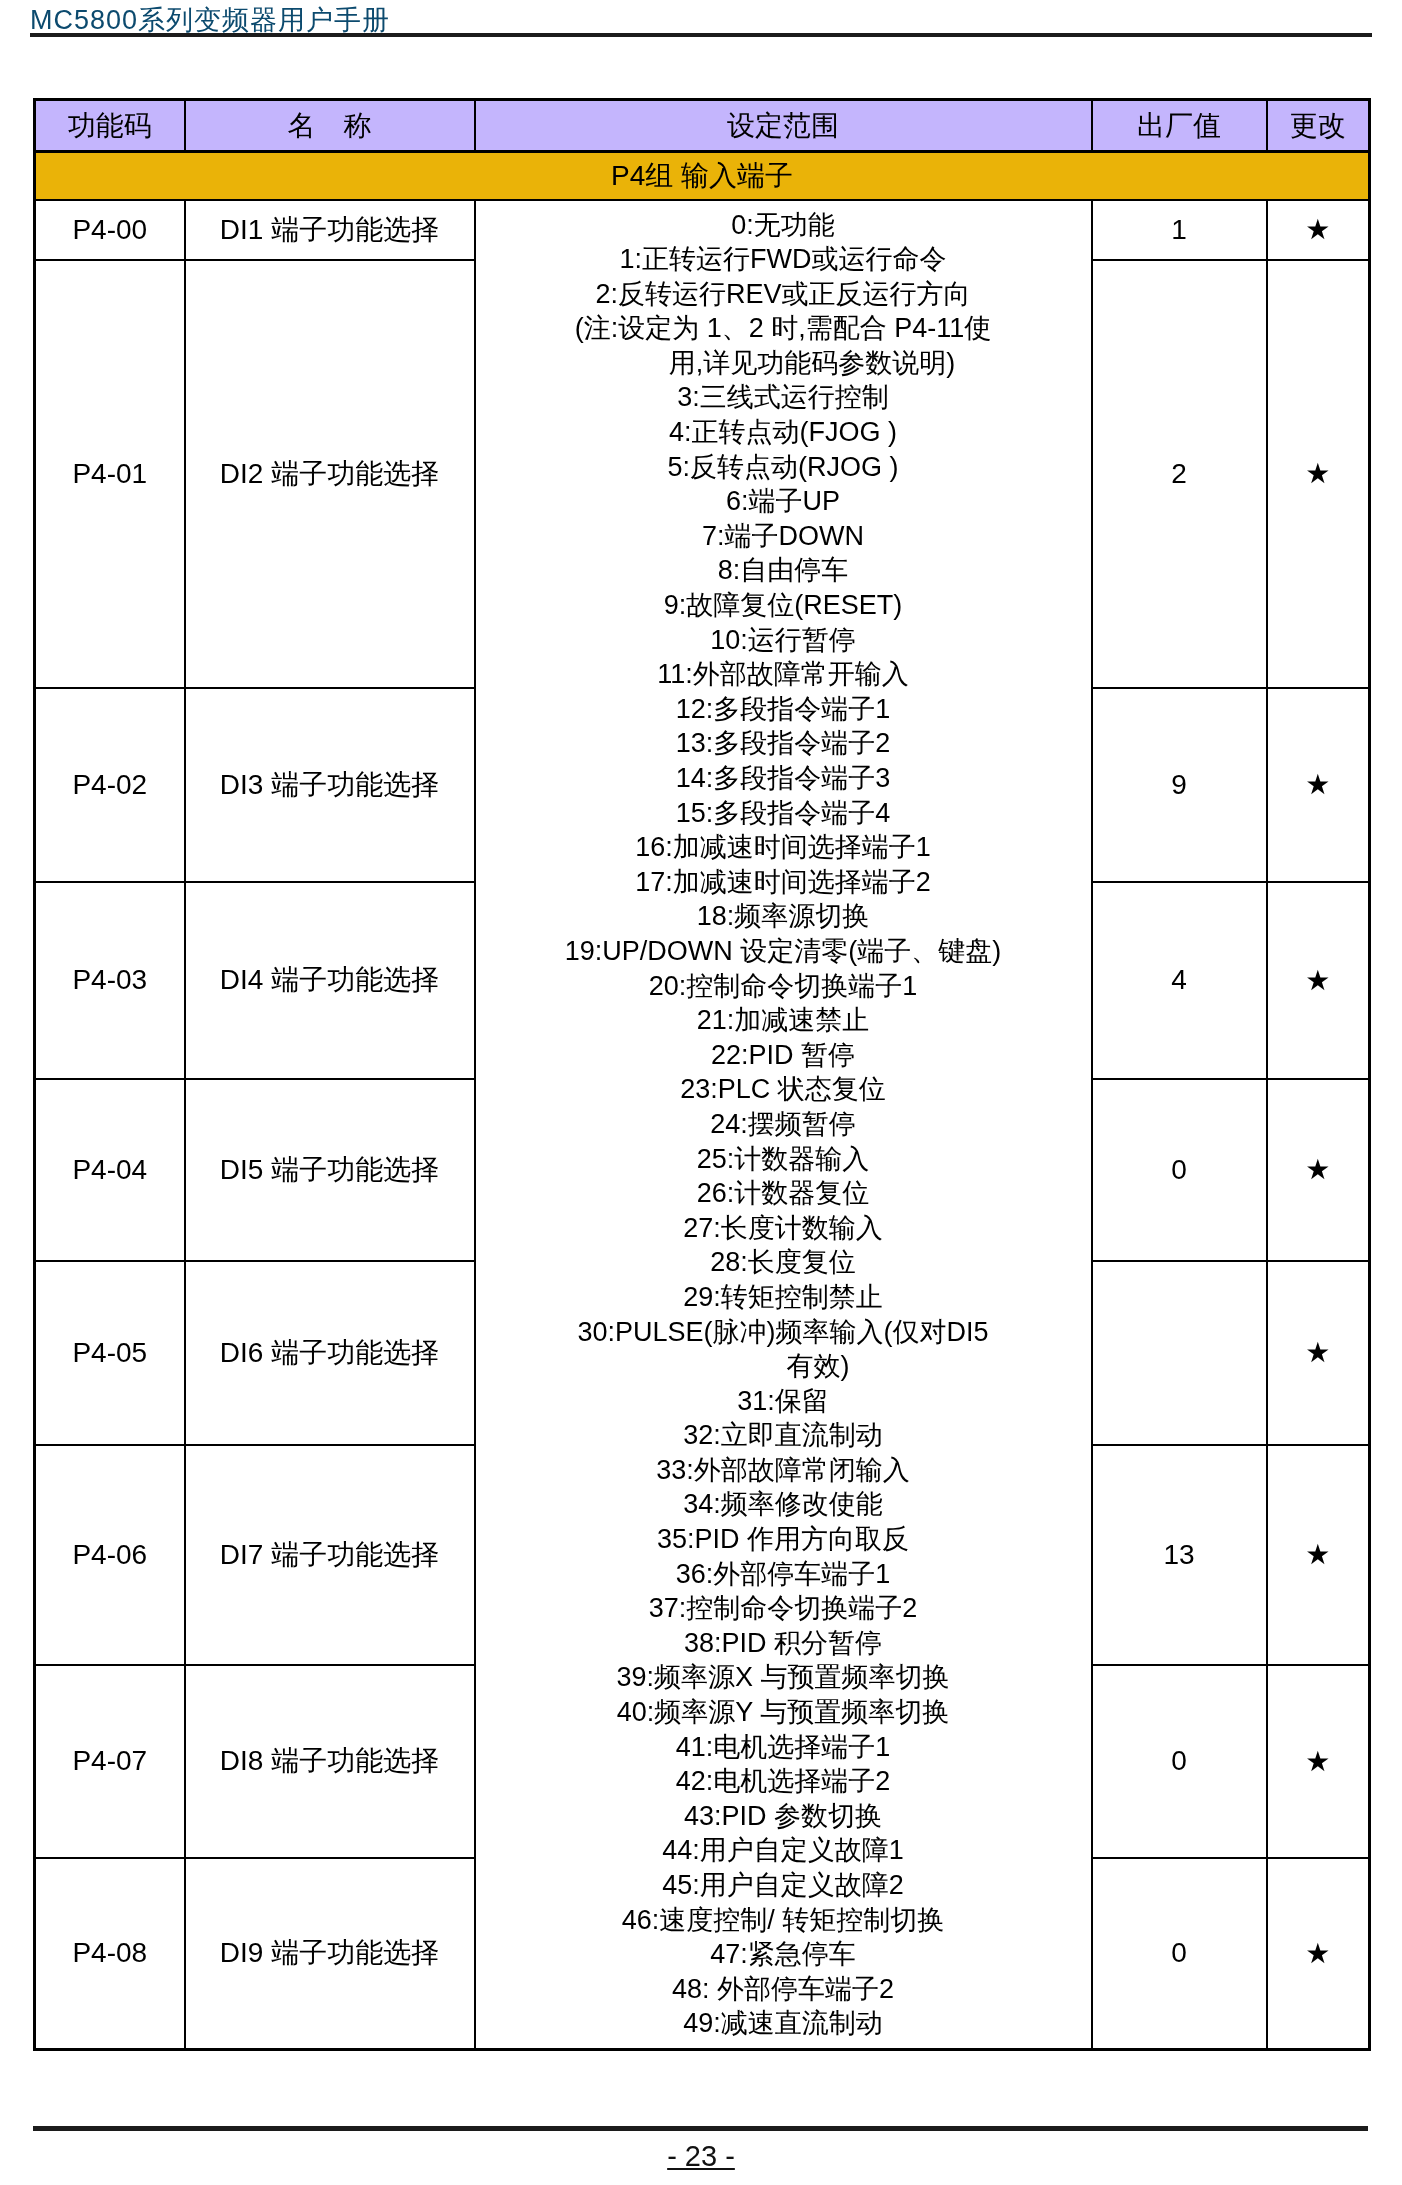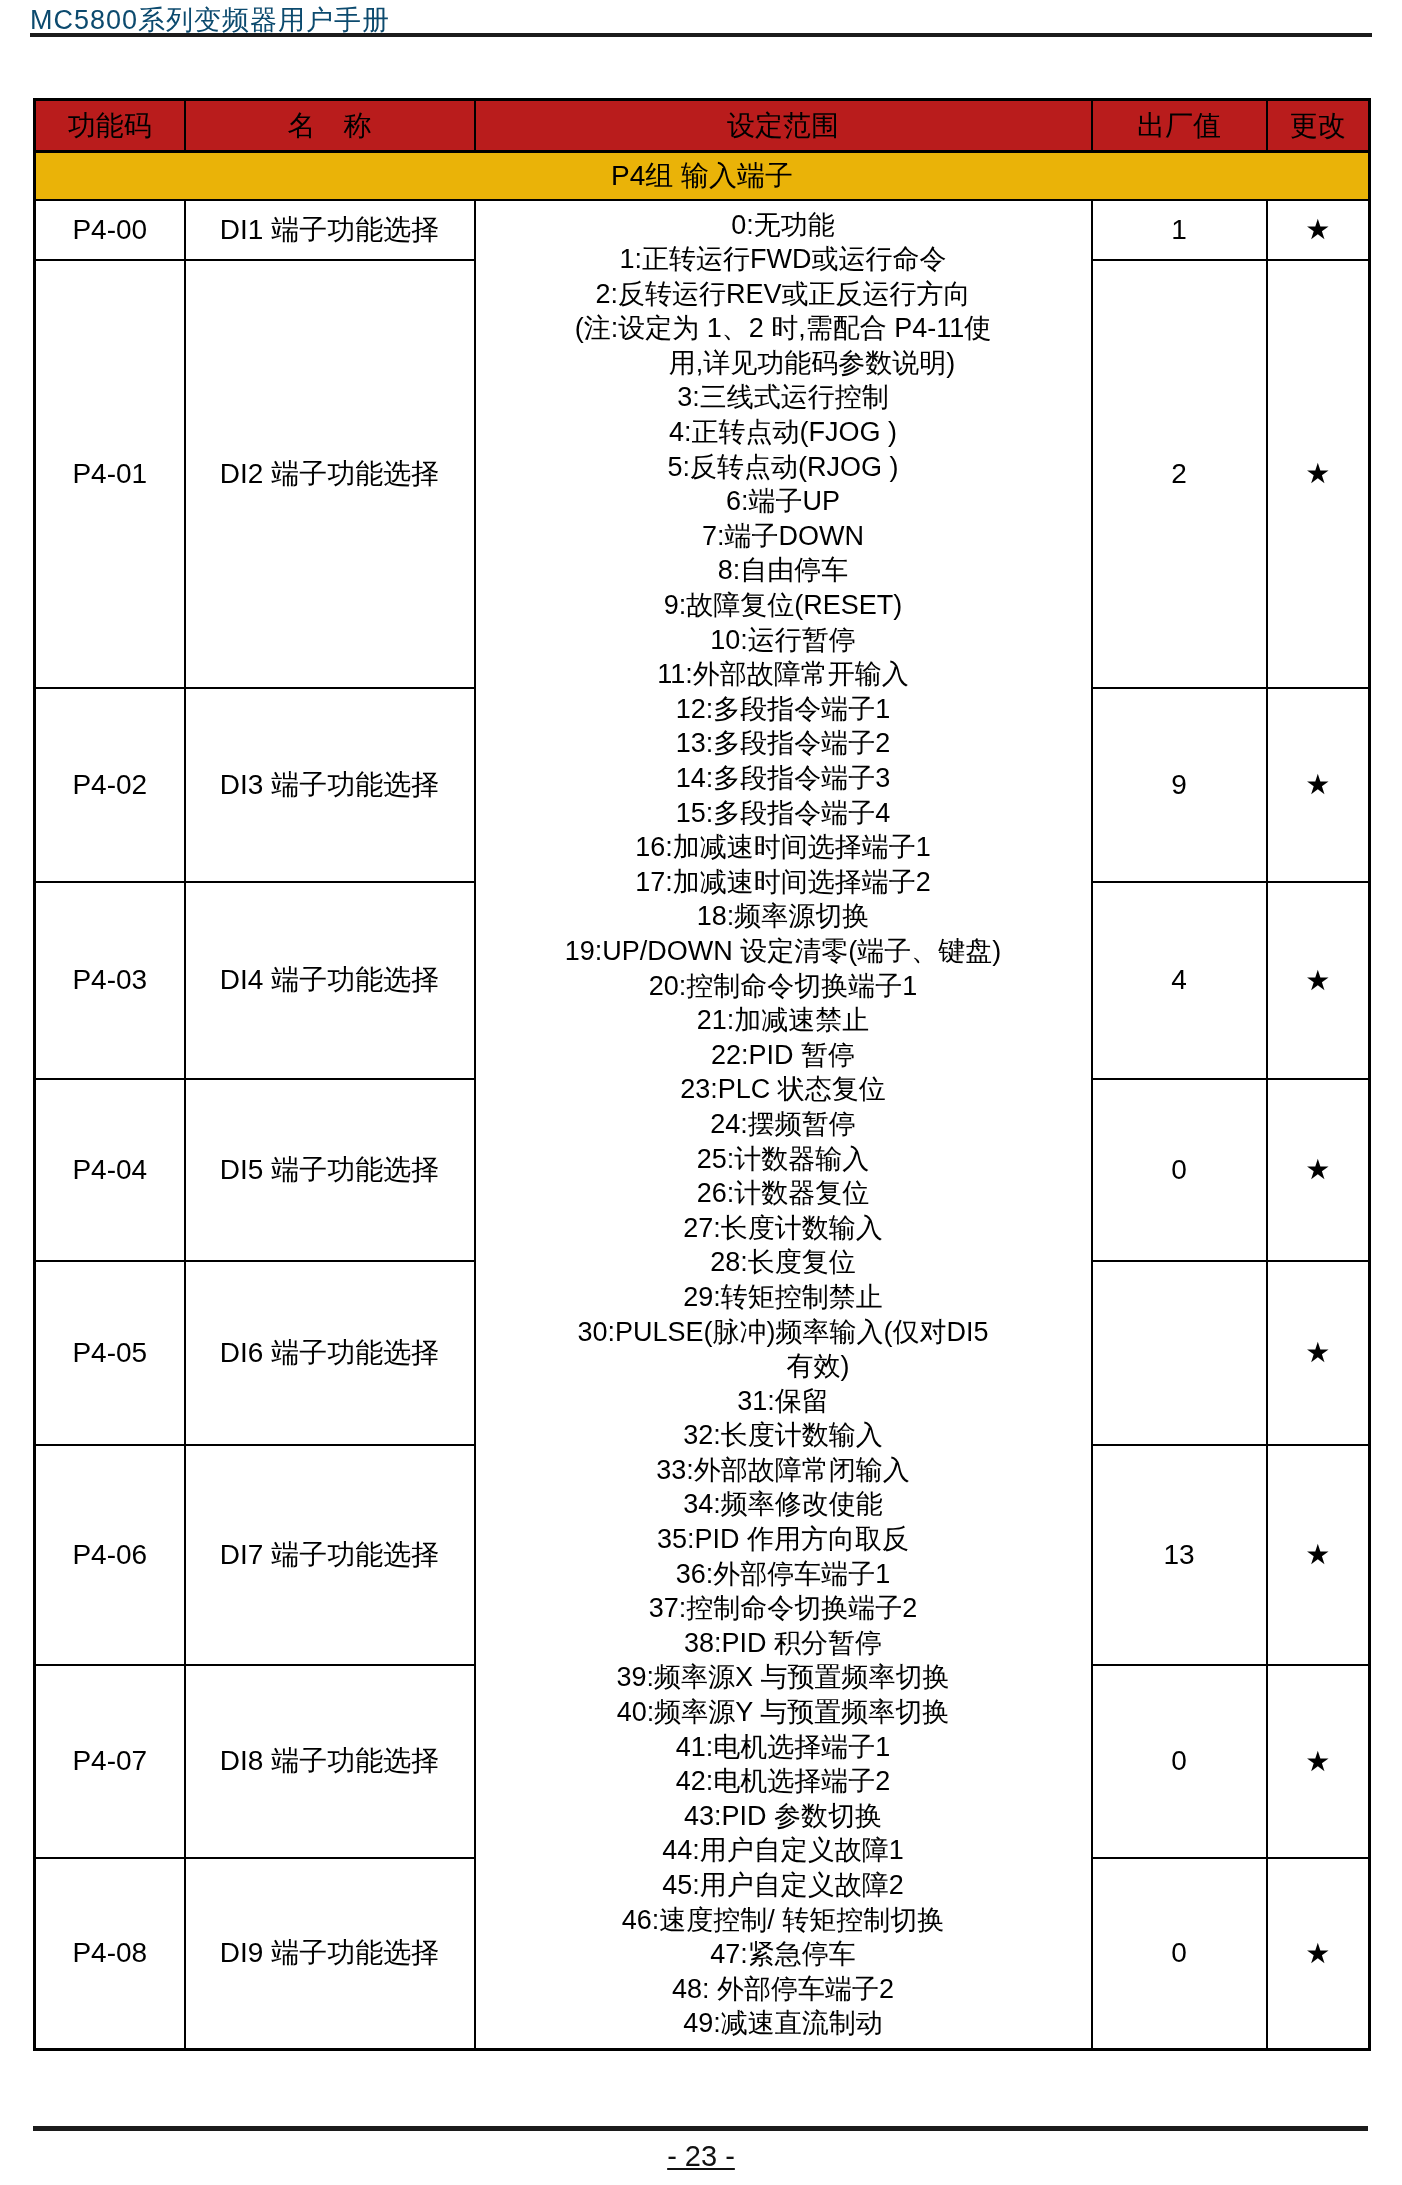--- a/index.html
+++ b/index.html
@@ -23,21 +23,21 @@
     width:1335px;border-collapse:collapse;table-layout:fixed;
     border:3px solid #000;
   }
   table.param td{
     border:2px solid #000;
     font-size:28px;color:#000;
     text-align:center;vertical-align:middle;
     padding:0;overflow:hidden;
   }
   tr.head td{
-    background:#b91c1c;
+    background:#c4b5fd;
     border-bottom:3px solid #000;
     font-size:28px;
   }
   tr.head{height:52px;}
   td.range-head{text-align:left;padding-left:18px;}
   tr.groupband{height:48px;}
   tr.groupband td{
     background:#eab308;
     text-align:center;font-size:28px;
   }
@@ -166,21 +166,21 @@
           <div class="range-line">28:长度复位</div>
 
           <div class="range-line">29:转矩控制禁止</div>
 
           <div class="range-line">30:PULSE(脉冲)频率输入(仅对DI5</div>
 
           <div class="range-line ind3">有效)</div>
 
           <div class="range-line">31:保留</div>
 
-          <div class="range-line">32:长度计数输入</div>
+          <div class="range-line">32:立即直流制动</div>
 
           <div class="range-line">33:外部故障常闭输入</div>
 
           <div class="range-line">34:频率修改使能</div>
 
           <div class="range-line">35:PID 作用方向取反</div>
 
           <div class="range-line">36:外部停车端子1</div>
 
           <div class="range-line">37:控制命令切换端子2</div>

